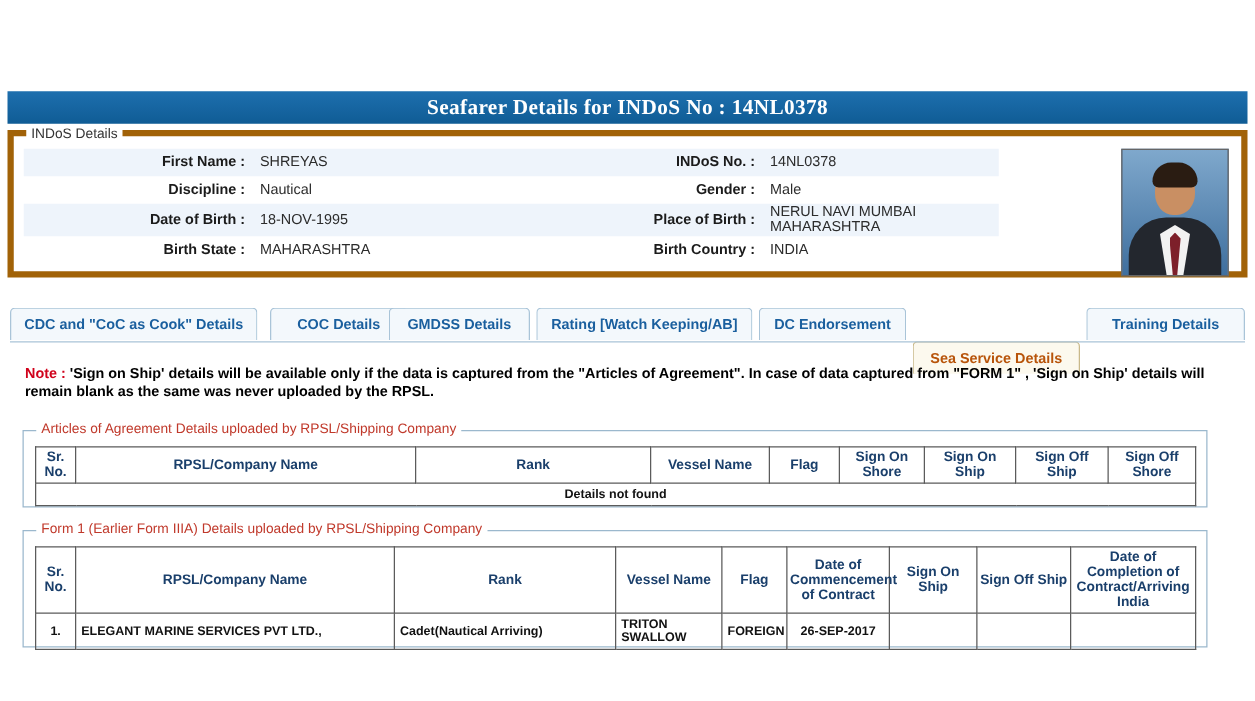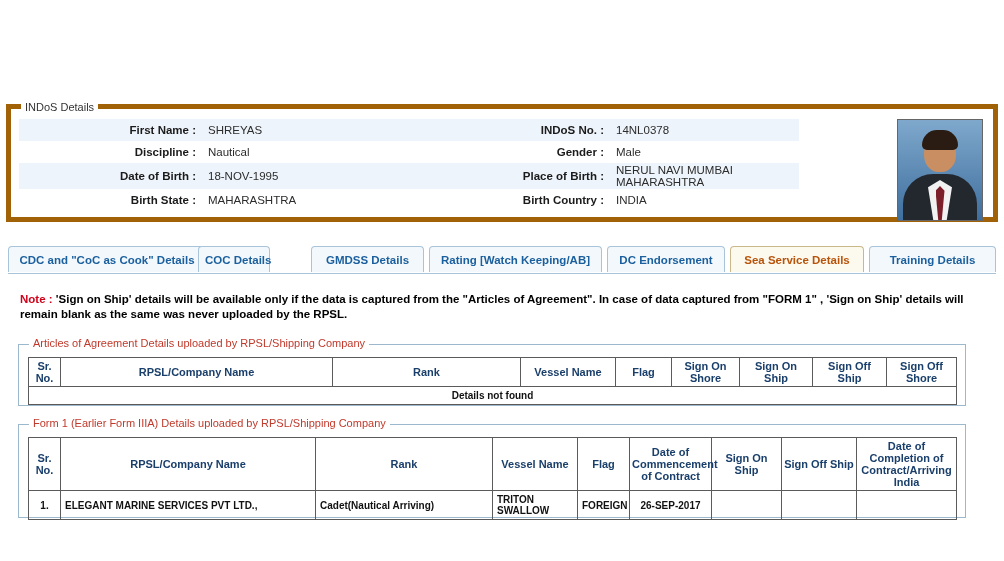--- a/index.html
+++ b/index.html
@@ -188,20 +188,21 @@
     text-align: center;
     box-sizing: border-box;
     white-space: nowrap;
     padding: 0 6px;
     cursor: pointer;
   }
   .tab.active {
     background: #fcf9ee;
     color: #b8540a;
     border-color: #c9b98a;
+    margin-top: 27px;
   }
   .tabs-rule {
     position: absolute;
     left: 8px;
     top: 273px;
     width: 988px;
     height: 1px;
     background: #a9c4d8;
   }
   
@@ -285,20 +286,21 @@
     top: 12px;
     width: 928px;
   }
   .bold-small { font-weight: bold; }
 </style>
 </head>
 <body>
 
 <div class="page">
 
+  <div class="title-bar">Seafarer Details for INDoS No : 14NL0378</div>
 
   <div class="indos-fieldset">
     <div class="fs-legend">INDoS Details</div>
 
     <div class="indos-inner">
       <table class="kv-table">
         <tbody>
           <tr class="alt">
             <td class="kv-label">First Name :</td>
             <td class="kv-value">SHREYAS</td>
@@ -332,21 +334,21 @@
       <div class="photo-body"></div>
       <div class="photo-shirt"></div>
       <div class="photo-tie"></div>
       <div class="photo-head"></div>
       <div class="photo-hair"></div>
     </div>
   </div>
 
   <div class="tabs">
     <div class="tab" style="left:0px; width:198px;">CDC and "CoC as Cook" Details</div>
-    <div class="tab" style="left:190px; width:72px;">COC Details</div>
+    <div class="tab" style="left:208px; width:110px;">COC Details</div>
     <div class="tab" style="left:303px; width:113px;">GMDSS Details</div>
     <div class="tab" style="left:421px; width:173px;">Rating [Watch Keeping/AB]</div>
     <div class="tab" style="left:599px; width:118px;">DC Endorsement</div>
     <div class="tab active" style="left:722px; width:134px;">Sea Service Details</div>
     <div class="tab" style="left:861px; width:127px;">Training Details</div>
   </div>
   <div class="tabs-rule"></div>
 
   <div class="note">
     <span class="note-word">Note :</span><span> 'Sign on Ship' details will be available only if the data is captured from the "Articles of Agreement". In case of data captured from "FORM 1" , 'Sign on Ship' details will remain blank as the same was never uploaded by the RPSL.</span>

